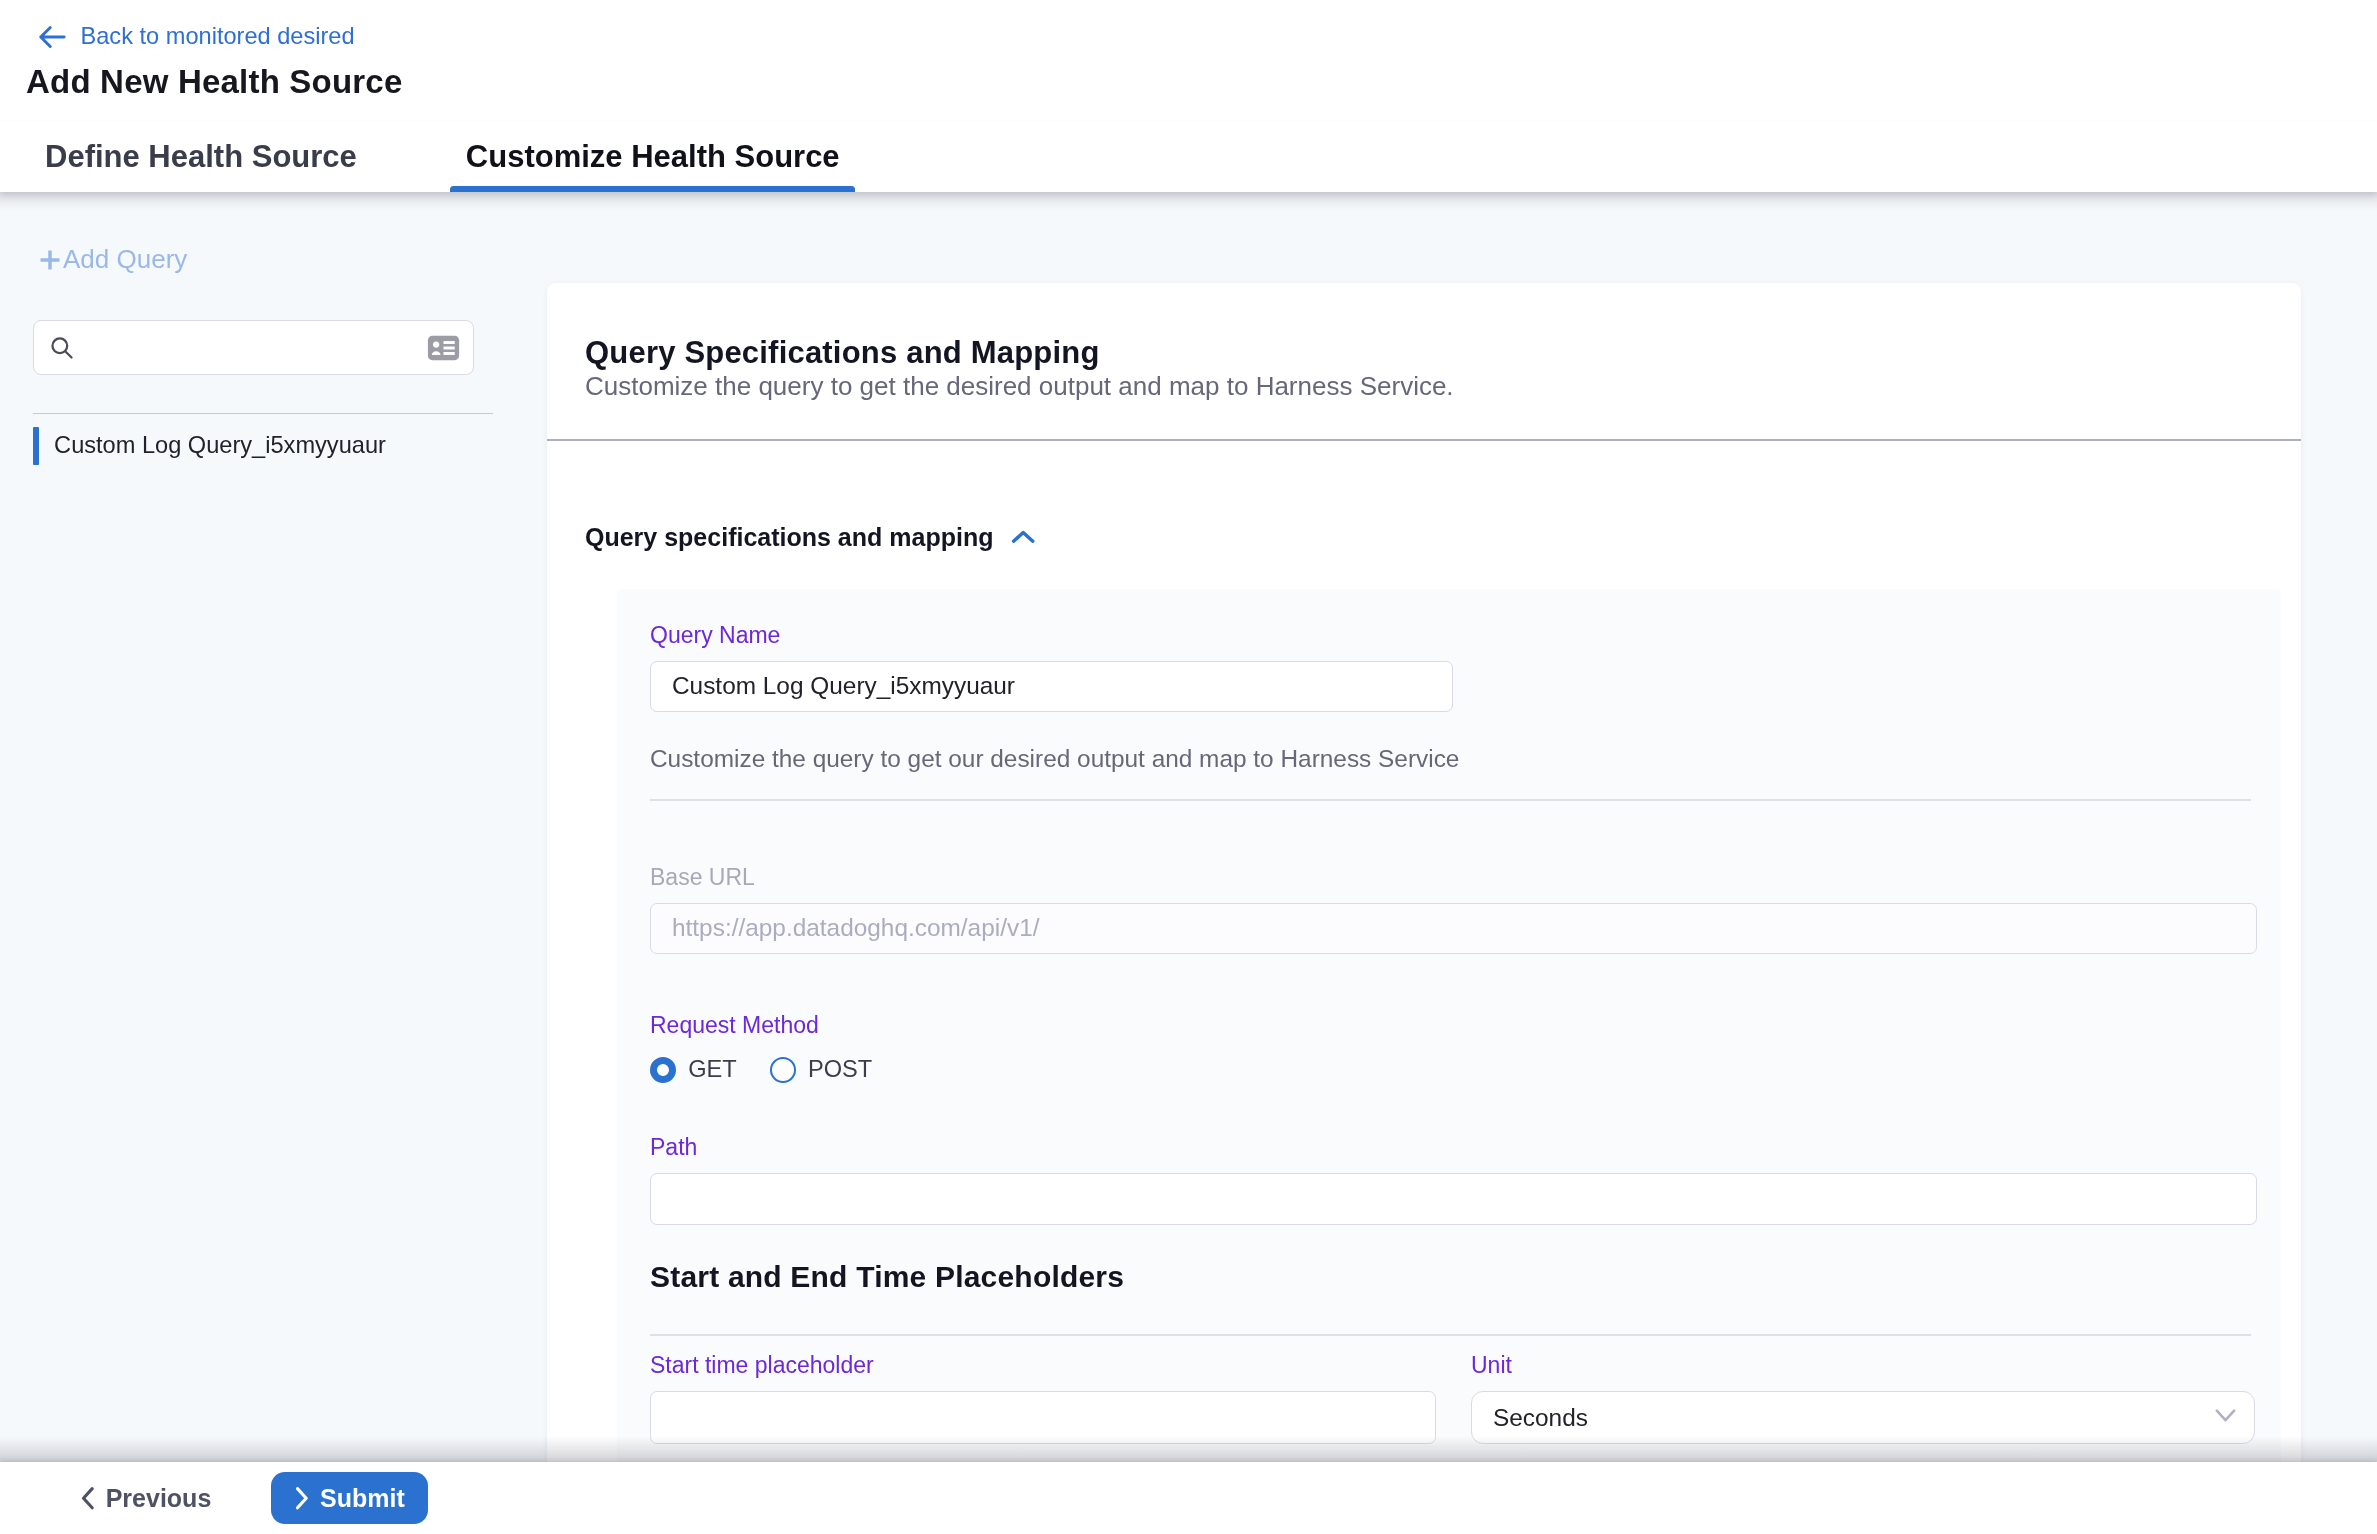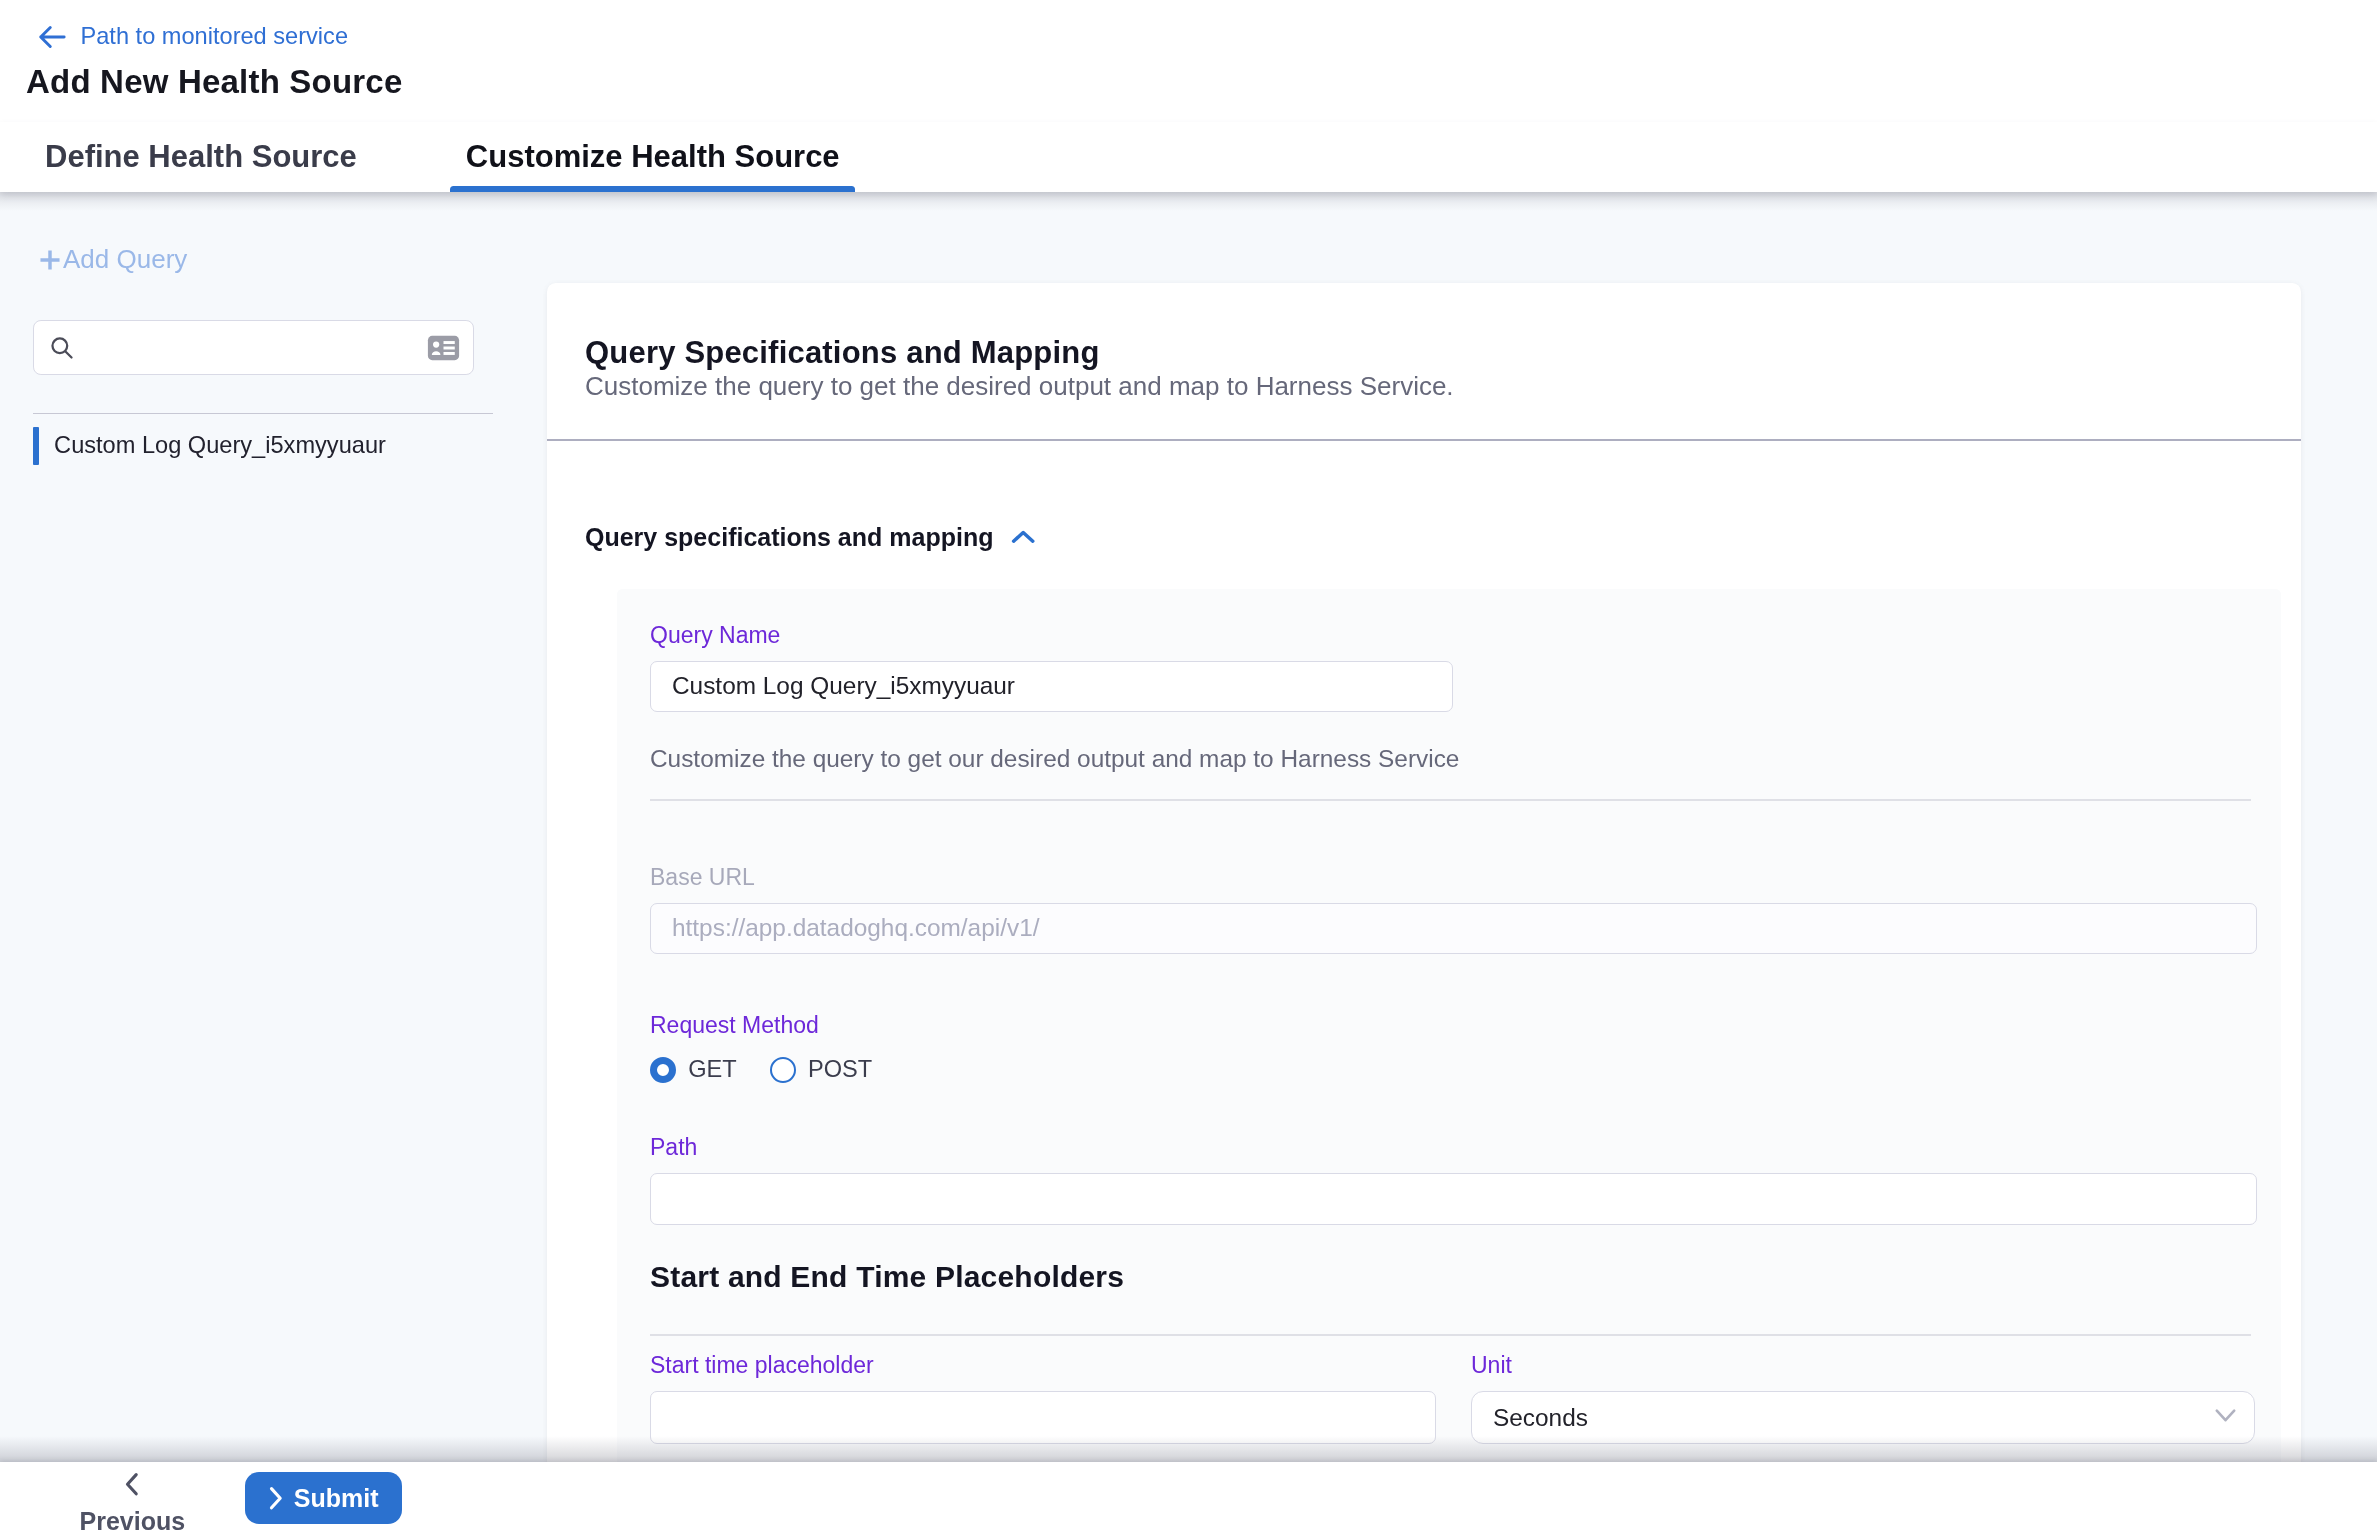--- a/index.html
+++ b/index.html
@@ -81,36 +81,36 @@
   .two-col { margin-top: 15.7px; display: flex; }
   .col-start { width: 786px; }
   .col-unit { width: 784px; margin-left: 35px; }
   .col-start .text-input, .select-box { width: 100%; height: 53px; }
   .select-box { margin-top: 12.2px; background: #ffffff; border: 1.7px solid #d9dae6; border-radius: 12px; display: flex; align-items: center; position: relative; padding: 0 21px; cursor: pointer; }
   .select-value { font-size: 24.4px; color: #22222a; }
   .select-box .chev { position: absolute; right: 17.5px; top: 15.7px; }
 
   
   .footer { flex: 0 0 72px; height: 72px; background: #ffffff; display: flex; align-items: center; box-shadow: 0 -1.7px 4.4px rgba(40,41,61,.10); position: relative; z-index: 4; padding-left: 69px; }
-  .btn-prev { display: inline-flex; align-items: center; gap: 10.5px; background: transparent; border: none; cursor: pointer; font-family: inherit; font-size: 25px; color: #4f5264; font-weight: 600; height: 52px; padding: 0 10.5px; flex-direction: column; }
+  .btn-prev { display: inline-flex; align-items: center; gap: 10.5px; background: transparent; border: none; cursor: pointer; font-family: inherit; font-size: 25px; color: #4f5264; font-weight: 600; height: 52px; padding: 0 10.5px; }
   .btn-submit { margin-left: 49px; display: inline-flex; align-items: center; gap: 10.5px; background: #2b71cf; border: none; border-radius: 14px; cursor: pointer; font-family: inherit; font-size: 25px; color: #ffffff; font-weight: 700; height: 52px; padding: 0 23px; }
 </style>
 </head>
 <body>
 
 <div class="screen">
 
   <header class="topbar">
     <div class="back-row">
       <span style="display:flex;">
         <svg width="30" height="26" viewBox="0 0 34 30">
             <path d="M15 4 L4 15 L15 26 M4 15 H31" fill="none" stroke="#2f6fd4" stroke-width="3.4" stroke-linecap="round" stroke-linejoin="round"></path>
           </svg>
       </span>
-      <span class="back-label">Path to monitored service</span>
+      <span class="back-label">Back to monitored desired</span>
     </div>
     <h1 class="page-title">Add New Health Source</h1>
   </header>
 
   <nav class="tabbar">
     <div class="tab">Define Health Source</div>
     <div class="tab active">Customize Health Source</div>
   </nav>
 
   <div class="content">

